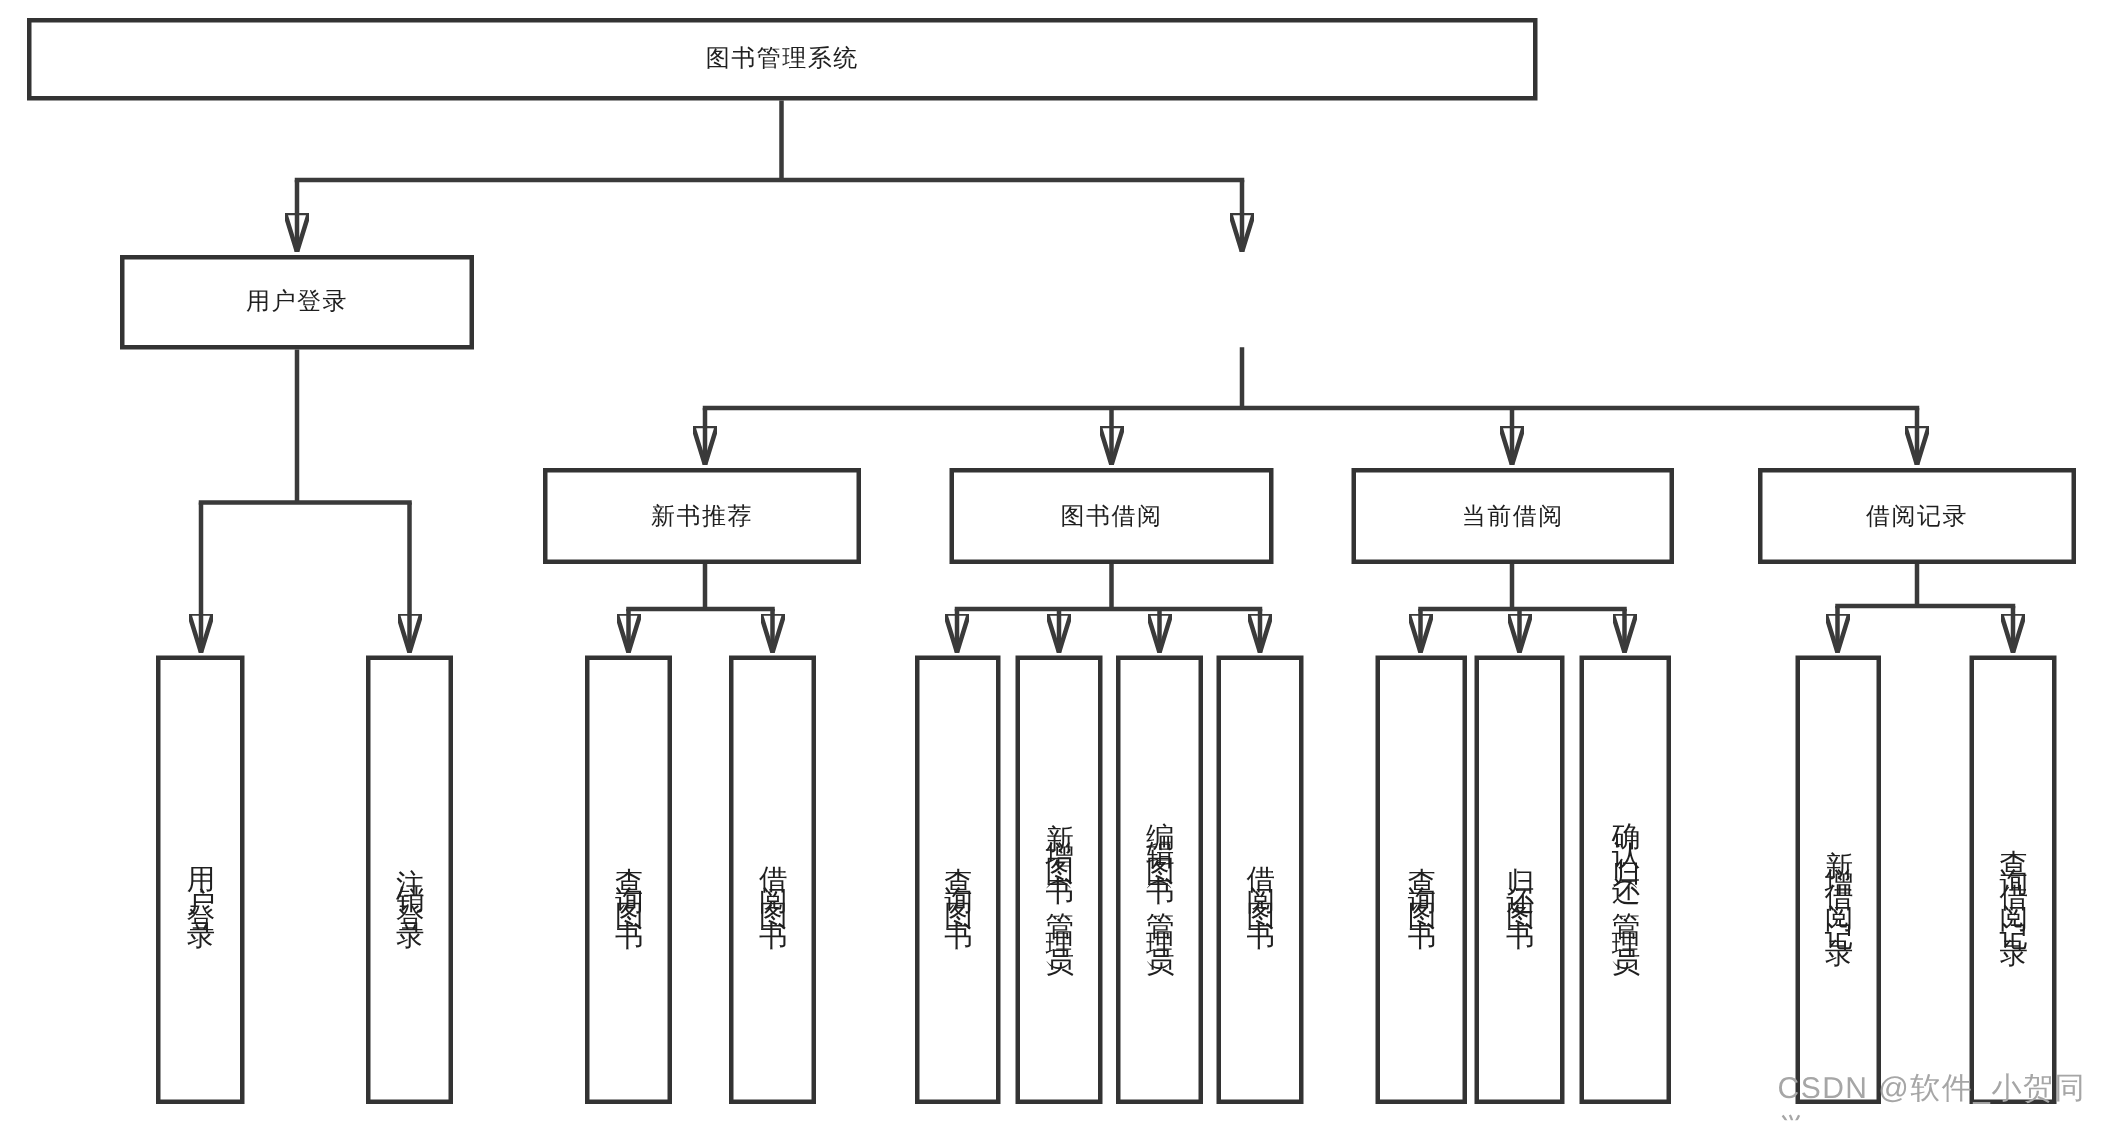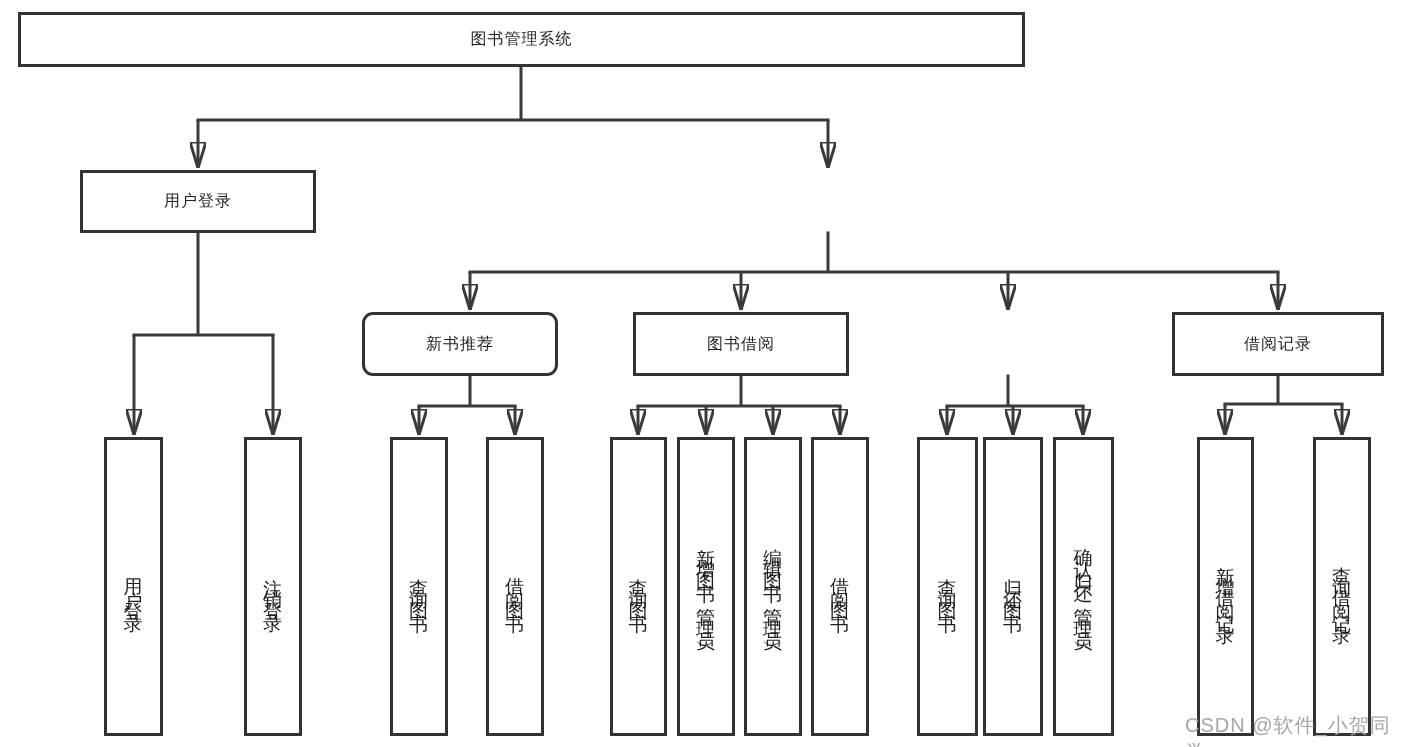--- a/index.html
+++ b/index.html
@@ -84,22 +84,23 @@
     <line class="al" x1="1013" y1="406" x2="1013" y2="435"></line>
     <line class="al" x1="1083" y1="406" x2="1083" y2="435"></line>
     <line class="al" x1="1225" y1="404" x2="1225" y2="435"></line>
     <line class="al" x1="1342" y1="404" x2="1342" y2="435"></line>
   </svg>
 
   <div class="node" style="left:18px; top:12px; width:1007px; height:55px;">图书管理系统</div>
 
   <div class="node" style="left:80px; top:170px; width:236px; height:63px;">用户登录</div>
 
-  <div class="node" style="left:362px; top:312px; width:196px; height:64px;border-radius:11px;">新书推荐</div>
+  <div class="node" style="left:362px; top:312px; width:212px; height:64px;">新书推荐</div>
   <div class="node" style="left:633px; top:312px; width:216px; height:64px;">图书借阅</div>
+  <div class="node" style="left:901px; top:312px; width:215px; height:64px;">当前借阅</div>
   <div class="node" style="left:1172px; top:312px; width:212px; height:64px;">借阅记录</div>
 
   <div class="node vnode" style="left:104px; top:437px; width:59px; height:299px;">用户登录</div>
   <div class="node vnode" style="left:244px; top:437px; width:58px; height:299px;">注销登录</div>
 
   <div class="node vnode" style="left:390px; top:437px; width:58px; height:299px;">查询图书</div>
   <div class="node vnode" style="left:486px; top:437px; width:58px; height:299px;">借阅图书</div>
 
   <div class="node vnode" style="left:610px; top:437px; width:57px; height:299px;">查询图书</div>
   <div class="node vnode" style="left:677px; top:437px; width:58px; height:299px;">新增图书（管理员）</div>

